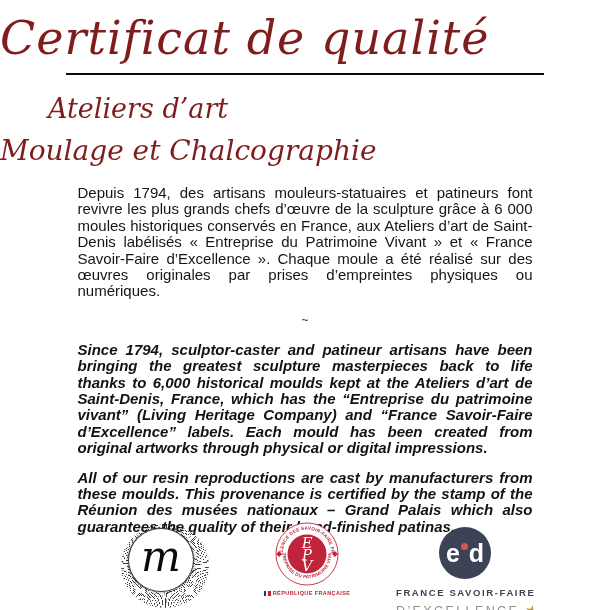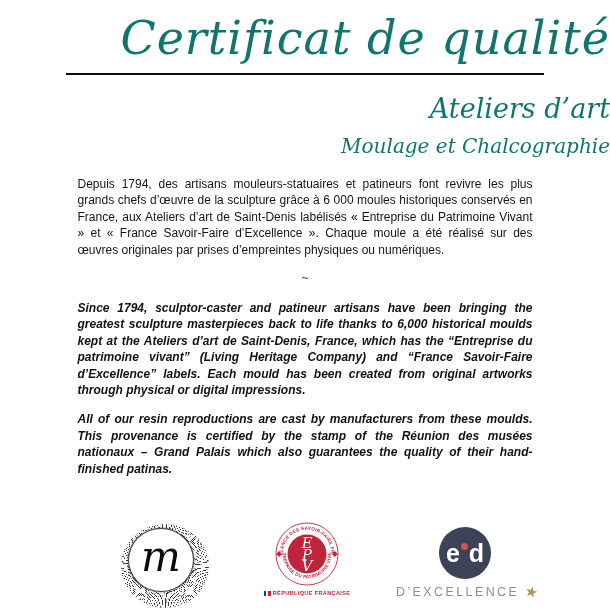--- a/index.html
+++ b/index.html
@@ -10,45 +10,45 @@
     background:#ffffff;
     font-family:"Liberation Sans",sans-serif;
     color:#1c1c1c;
     overflow:hidden;
   }
   
   .script{
     font-family:"DejaVu Serif",serif;
     font-style:italic;
     font-weight:normal;
-    color:#0f766e;
-    text-align:right;
+    color:#7f1d1d;
+    text-align:left;
     white-space:nowrap;
   }
   .title{
     padding-top:12px;
     font-size:46px;
     letter-spacing:1px;
     line-height:1.15;
   }
   .rule{
     width:478px;height:2px;
     margin:8px auto 0 auto;
     background:#0d0d0d;
   }
   .subtitle1{margin-top:18px;font-size:27px;padding-left:48px;}
-  .subtitle2{margin-top:10px;font-size:20px;}
+  .subtitle2{margin-top:10px;font-size:28px;}
   
   .body{
     width:455px;
     margin:18px auto 0 auto;
   }
   .body p{
     margin:0 0 13px 0;
-    font-size:12px;
+    font-size:15px;
     line-height:16.4px;
     text-align:justify;
     color:#151515;
   }
   .body p.en{
     font-style:italic;
     color:#121212;
     font-weight:bold;
   }
   .sep{
@@ -174,19 +174,20 @@
       <span>RÉPUBLIQUE FRANÇAISE</span>
     </div>
   </div>
 
   <div class="fsfe">
     <div class="fsfe-circle">
       <span class="ltr">e</span>
       <span class="fsfe-dot"></span>
       <span class="ltr">d</span>
     </div>
+    <div class="fsfe-line1">FRANCE SAVOIR-FAIRE</div>
     <div class="fsfe-line2">
       <span>D’EXCELLENCE</span>
       <span class="fsfe-star">★</span>
     </div>
   </div>
 
 </div>
 
 </body></html>

